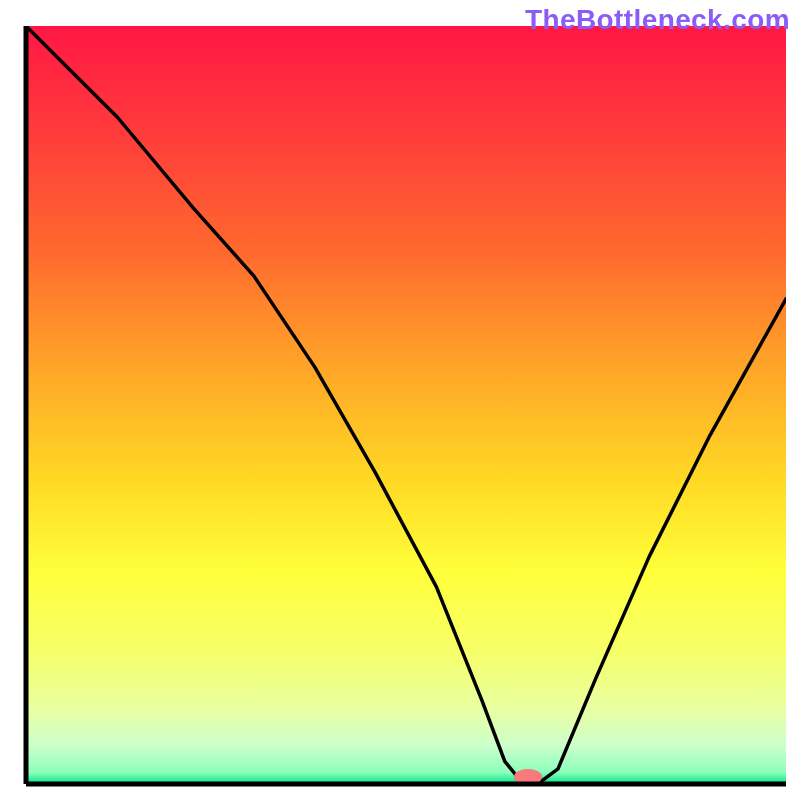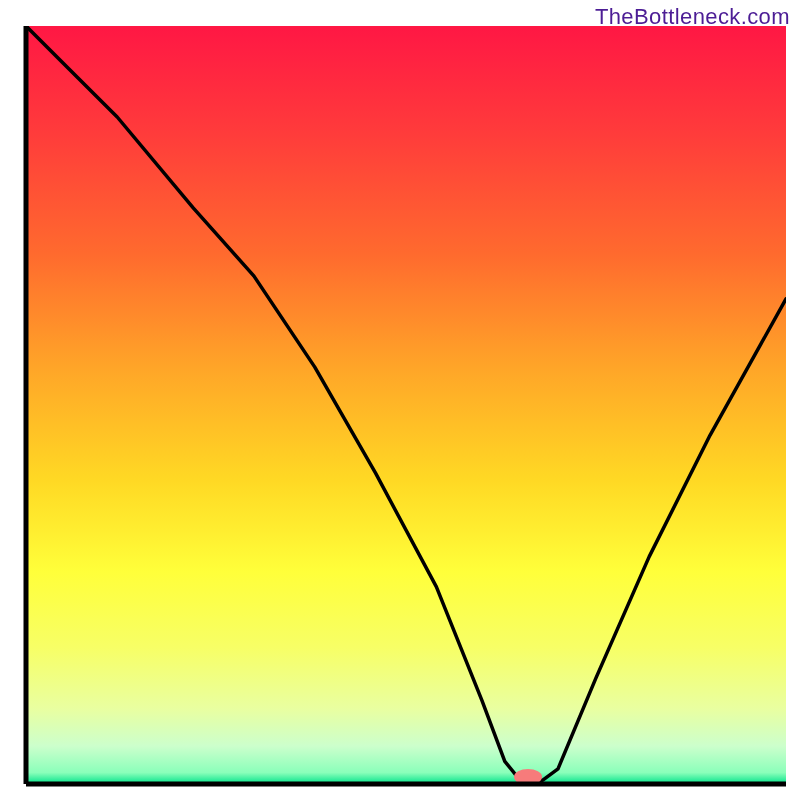--- a/index.html
+++ b/index.html
@@ -12,23 +12,23 @@
   }
   .container {
     position: relative;
     width: 800px;
     height: 800px;
   }
   .watermark {
     position: absolute;
     top: 4px;
     right: 10px;
-    font-size: 22px;
-    font-weight: normal;
-    color: #4c1d95;
+    font-size: 28px;
+    font-weight: bold;
+    color: #8b5cf6;
     letter-spacing: 0.4px;
     z-index: 10;
   }
   svg {
     position: absolute;
     top: 0;
     left: 0;
   }
 </style>
 </head>

